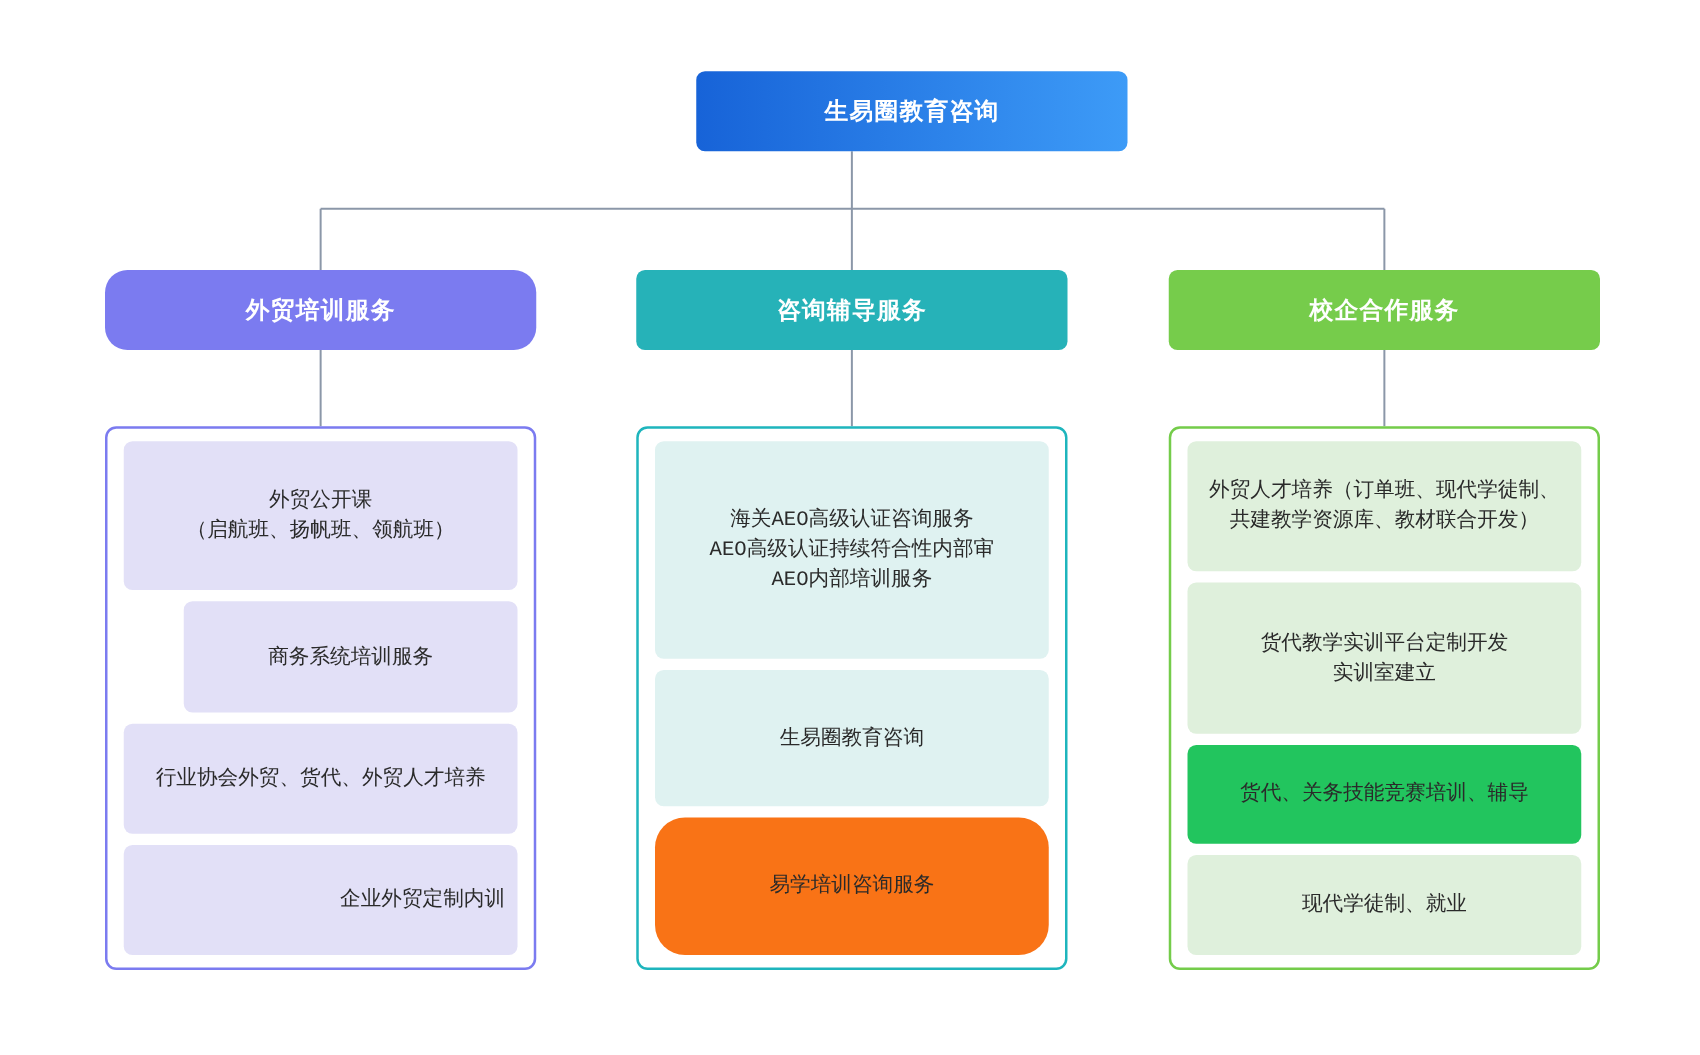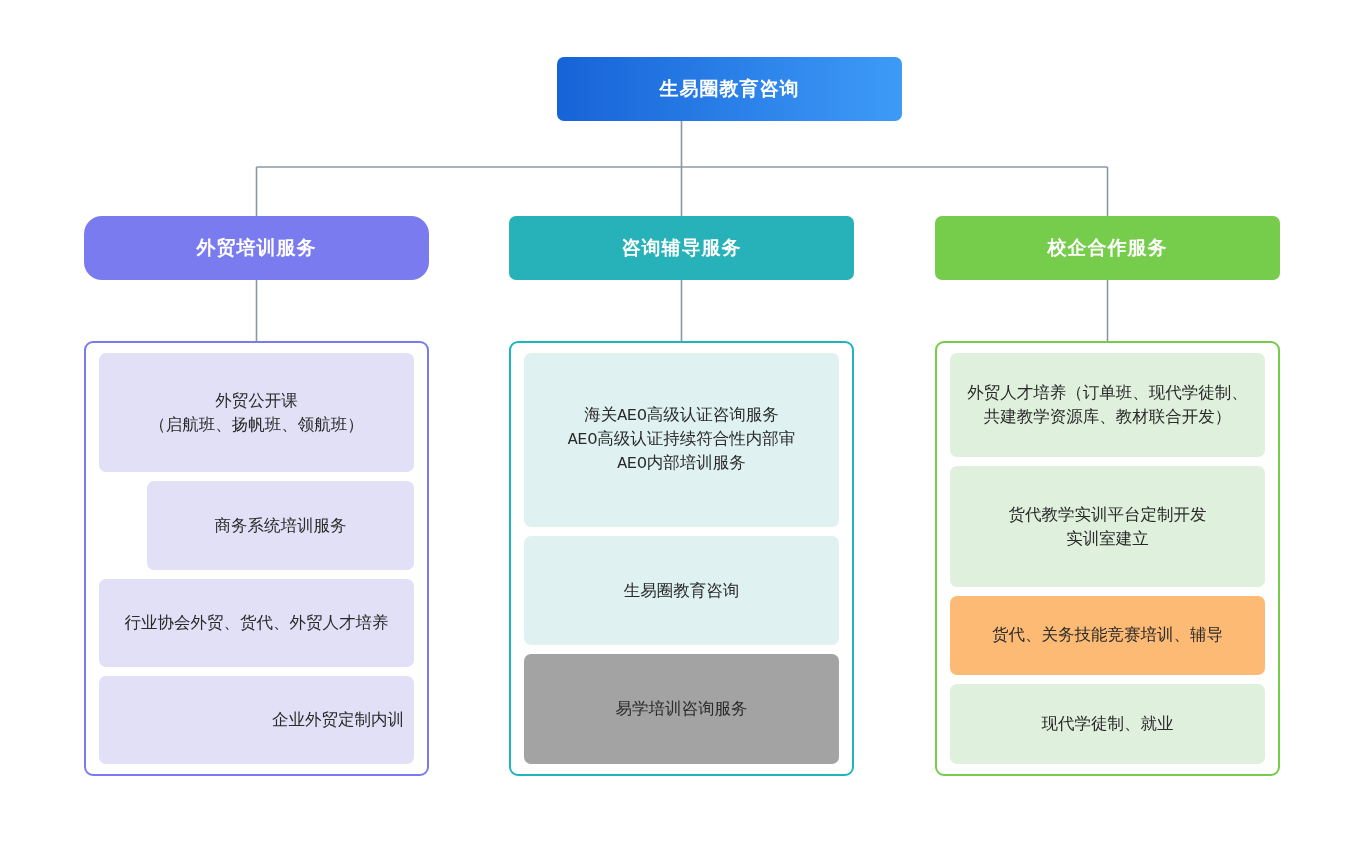--- a/index.html
+++ b/index.html
@@ -167,38 +167,38 @@
     <div class="branch-header" style="background: rgb(38, 178, 184);">
       <span>咨询辅导服务</span>
     </div>
     <div class="branch-body col-1" style="border-color: rgb(30, 181, 189);">
       <div class="leaf" style="background: rgb(223, 242, 241);">
           <span>海关AEO高级认证咨询服务<br>AEO高级认证持续符合性内部审<br>AEO内部培训服务</span>
         </div>
       <div class="leaf" style="background: rgb(223, 242, 241);">
           <span>生易圈教育咨询</span>
         </div>
-      <div class="leaf" style="background: #a3a3a3;">
+      <div class="leaf" style="background: #f97316; border-radius: 24px;">
           <span>易学培训咨询服务</span>
         </div>
     </div>
   </div>
 
   <div class="branch col-2">
     <div class="branch-header" style="background: rgb(118, 204, 75);">
       <span>校企合作服务</span>
     </div>
     <div class="branch-body col-2" style="border-color: rgb(116, 204, 74);">
       <div class="leaf" style="background: rgb(223, 240, 220);">
           <span>外贸人才培养（订单班、现代学徒制、共建教学资源库、教材联合开发）</span>
         </div>
       <div class="leaf" style="background: rgb(223, 240, 220);">
           <span>货代教学实训平台定制开发<br>实训室建立</span>
         </div>
-      <div class="leaf" style="background: #fdba74;">
+      <div class="leaf" style="background: #22c55e;">
           <span>货代、关务技能竞赛培训、辅导</span>
         </div>
       <div class="leaf" style="background: rgb(223, 240, 220);">
           <span>现代学徒制、就业</span>
         </div>
     </div>
   </div>
 
 </div>
 

